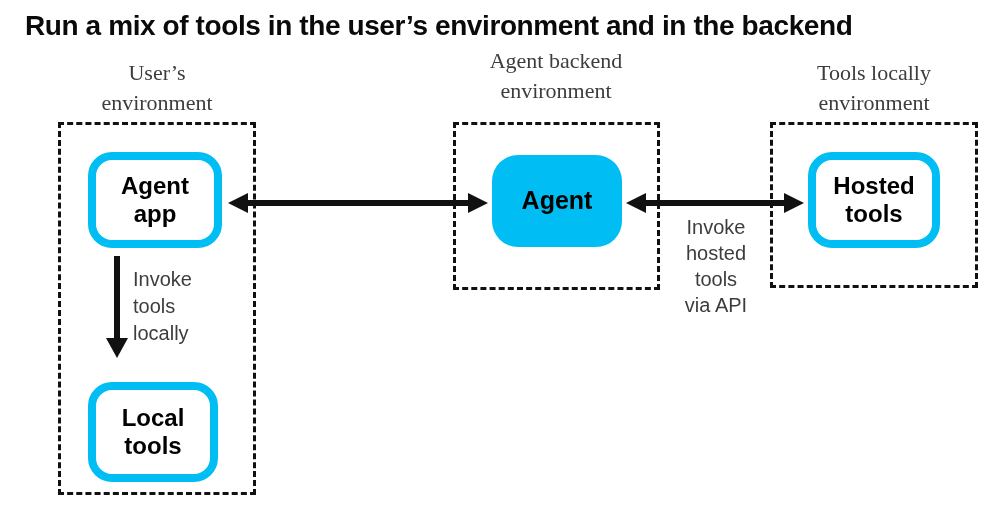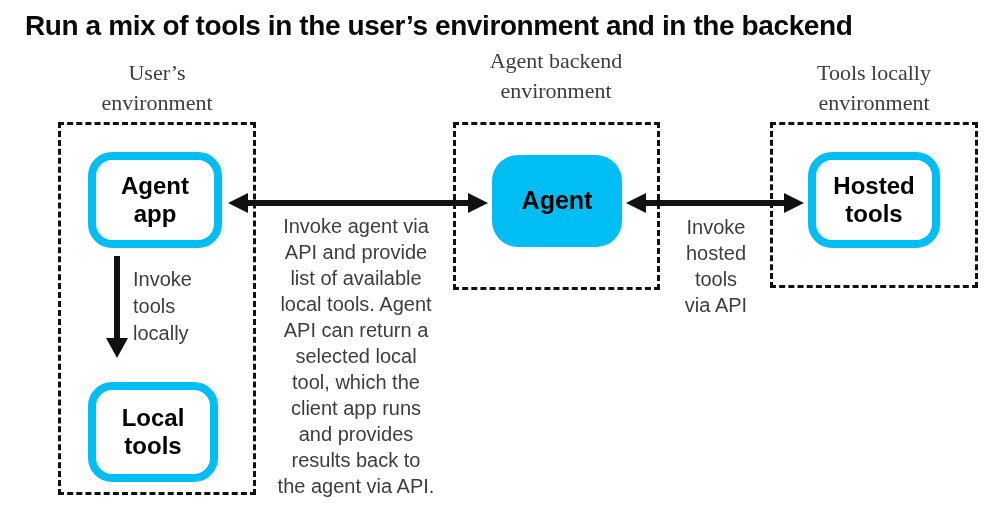--- a/index.html
+++ b/index.html
@@ -159,30 +159,19 @@
 
   <div class="varrow" style="left:106px; top:256px; height:102px;">
     <div class="shaft"></div>
     <div class="head-down"></div>
   </div>
 
   <div class="caption" style="left:133px; top:266px; line-height:27px;">Invoke
 tools
 locally</div>
 
-  <div class="caption centered" style="left:256px; top:213px; width:200px;">Invoke agent via
-API and provide
-list of available
-local tools. Agent
-API can return a
-selected local
-tool, which the
-client app runs
-and provides
-results back to
-the agent via API.</div>
 
   <div class="caption centered" style="left:656px; top:214px; width:120px;">Invoke
 hosted
 tools
 via API</div>
 
 </div>
 
 </body></html>

